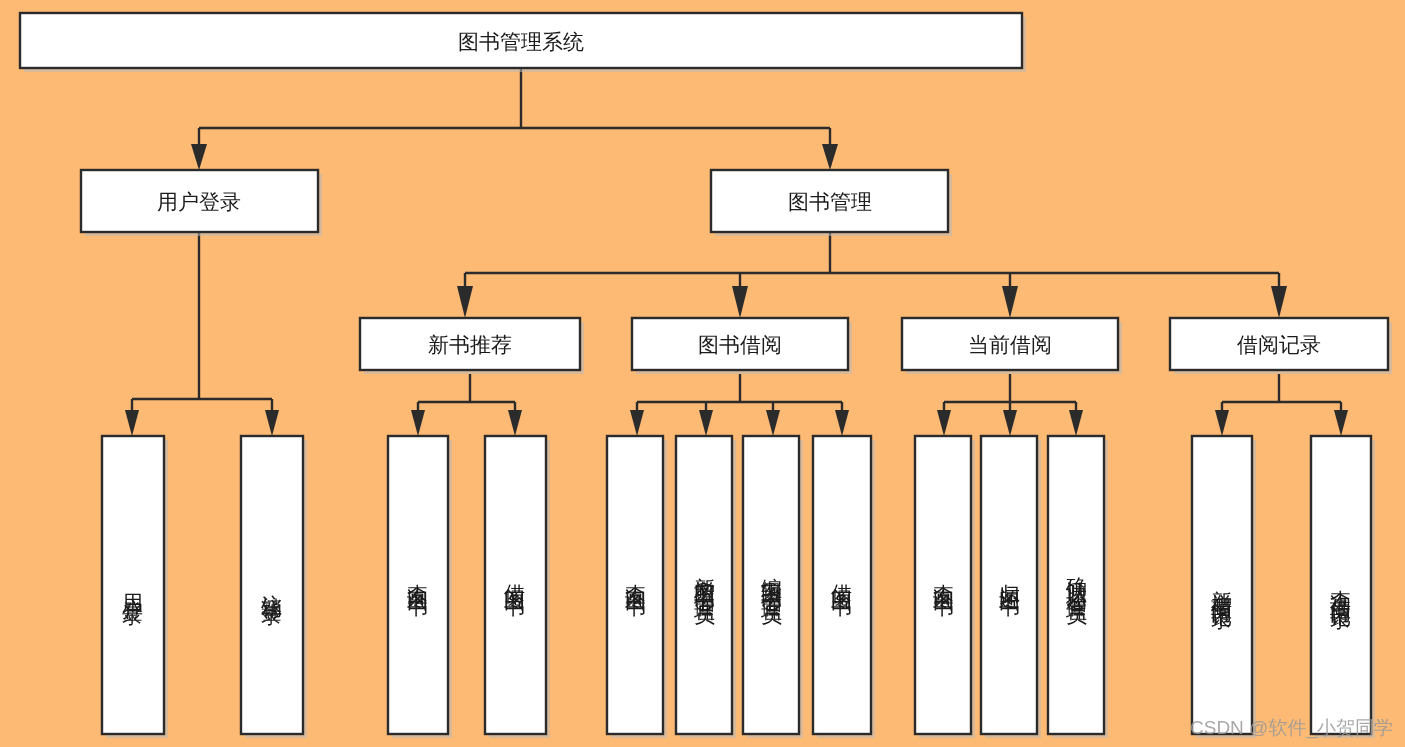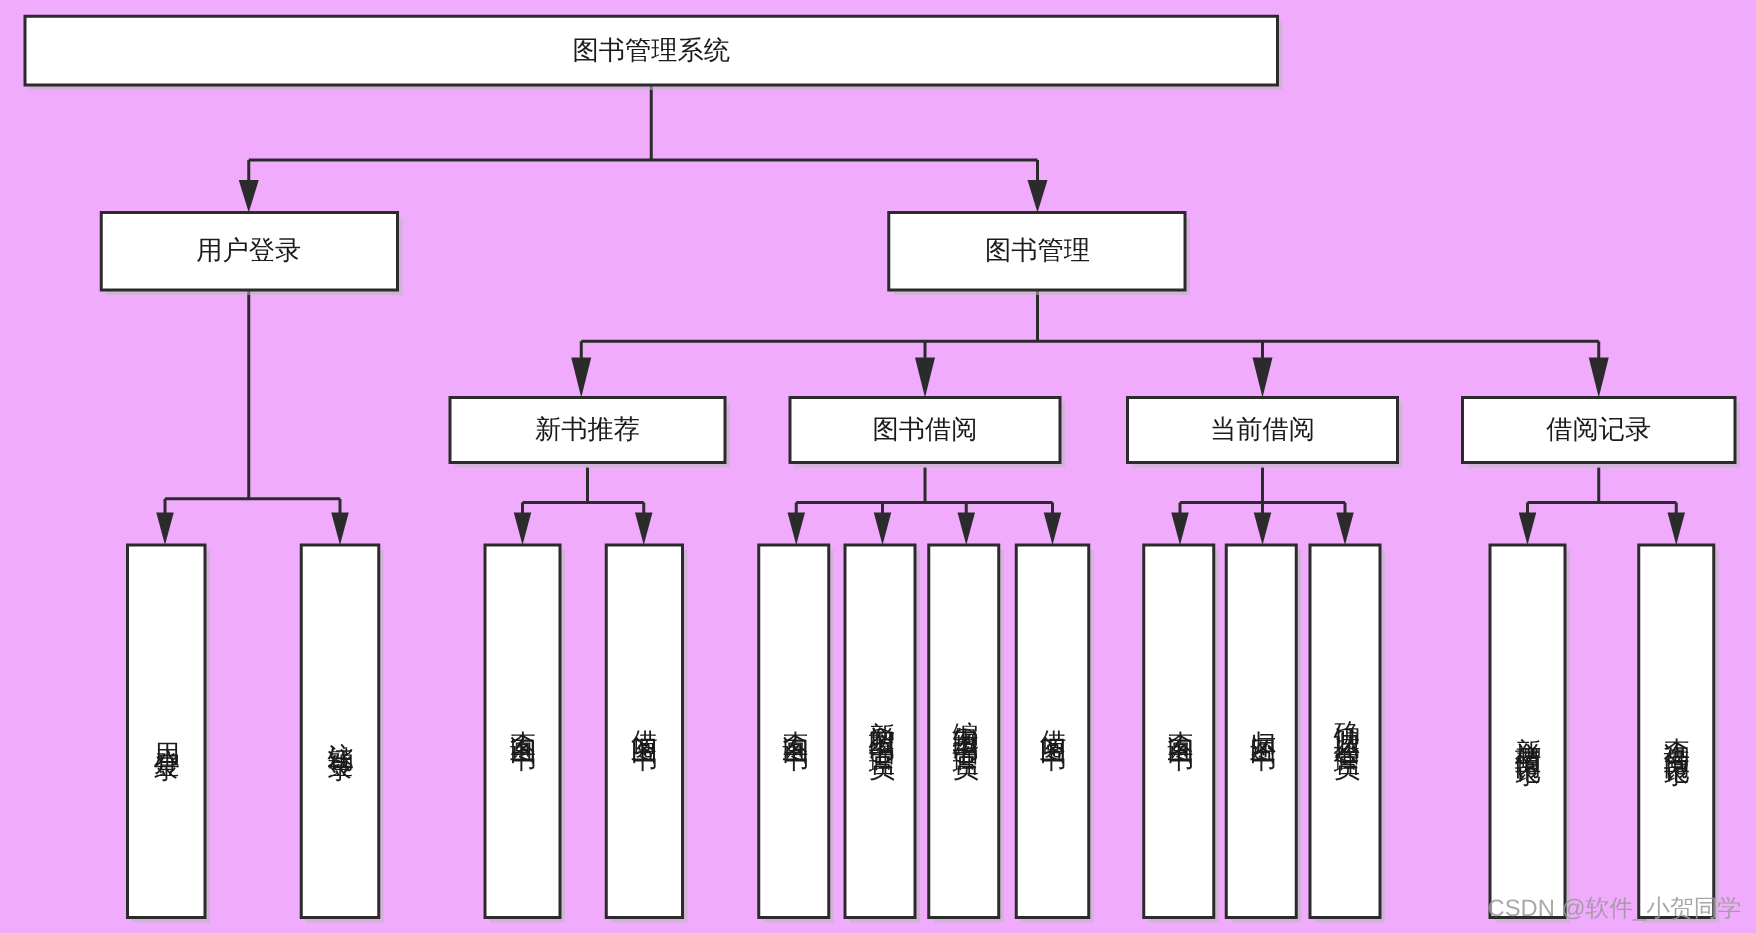--- a/index.html
+++ b/index.html
@@ -11,21 +11,21 @@
     width: 1405px;
     height: 747px;
     font-family: "Liberation Sans", "DejaVu Sans", sans-serif;
     overflow: hidden;
     position: relative;
   }
   #diagram-root {
     position: relative;
     width: 1405px;
     height: 747px;
-    background: #f0abfc;
+    background: #fdba74;
   }
   svg.diagram-canvas {
     position: absolute;
     left: 0;
     top: 0;
     width: 1405px;
     height: 747px;
     display: block;
   }
   .node-box {

